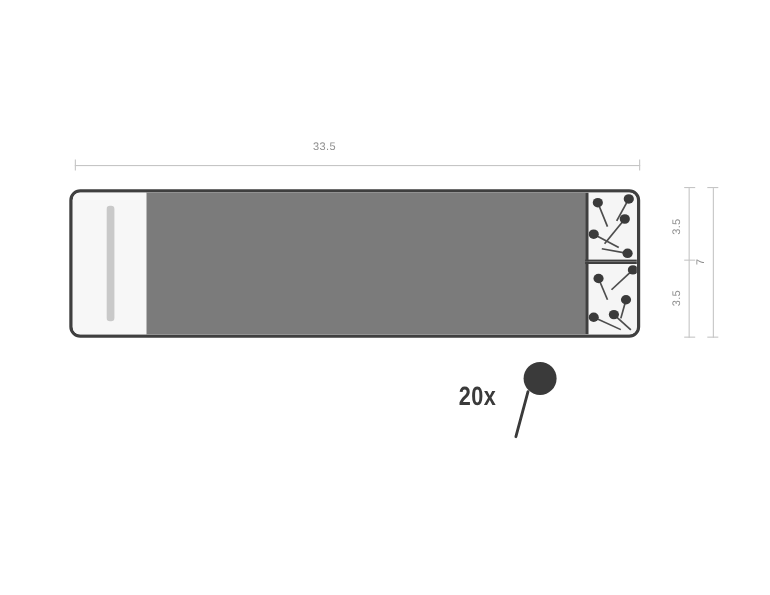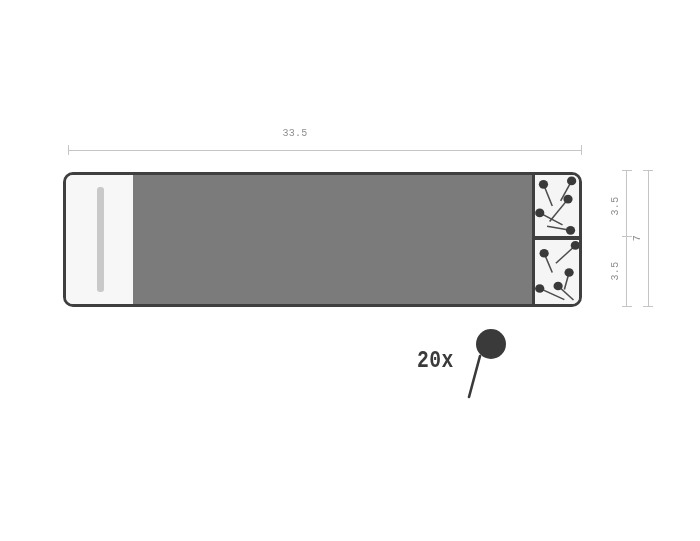--- a/index.html
+++ b/index.html
@@ -1,18 +1,18 @@
 <!DOCTYPE html>
 <html style="--color-board: #7b7b7b; --color-outline: #3f3f3f; --color-pin: #3a3a3a; --color-needle: #4d4d4d; --color-dimension_line: #c5c5c5; --color-dimension_text: #8f8f8f; --color-tray_bg: #f7f7f7; --color-compartment_bg: #f5f5f5; --color-pen_bar: #c9c9c9;"><head>
 <meta charset="utf-8">
 <style>
   html,body{margin:0;padding:0;background:#ffffff;}
   .canvas{
     position:relative;width:692px;height:541px;background:#ffffff;overflow:hidden;
-    font-family:Liberation Mono, monospace;
+    font-family:Liberation Sans, sans-serif;
   }
   
   .dim-line-h{position:absolute;height:1.2px;background:var(--color-dimension_line,#c5c5c5);}
   .dim-line-v{position:absolute;width:1.2px;background:var(--color-dimension_line,#c5c5c5);}
   .tick-v{position:absolute;width:1.2px;height:10px;background:var(--color-dimension_line,#c5c5c5);}
   .tick-h{position:absolute;width:9.5px;height:1.2px;background:var(--color-dimension_line,#c5c5c5);}
   .dim-label{
     position:absolute;font-size:10px;color:var(--color-dimension_text,#8f8f8f);
     text-align:center;line-height:12px;letter-spacing:.3px;
   }

